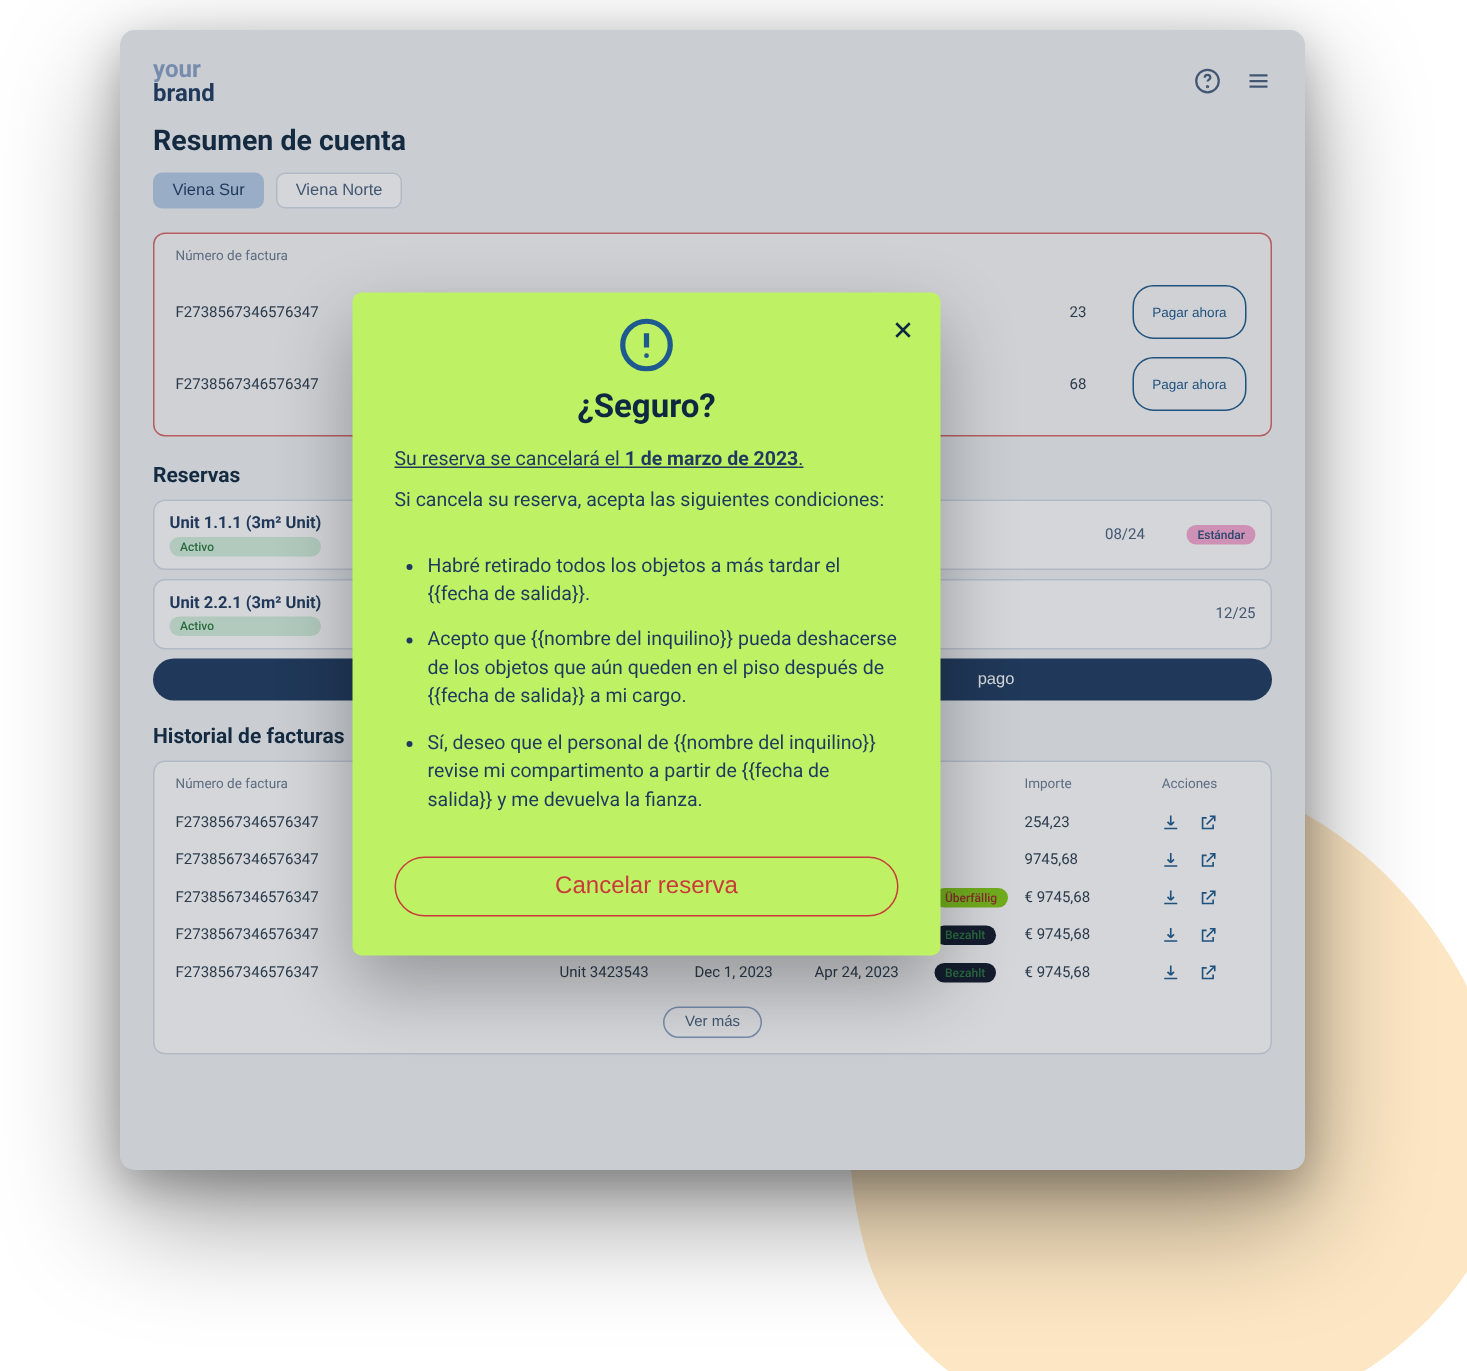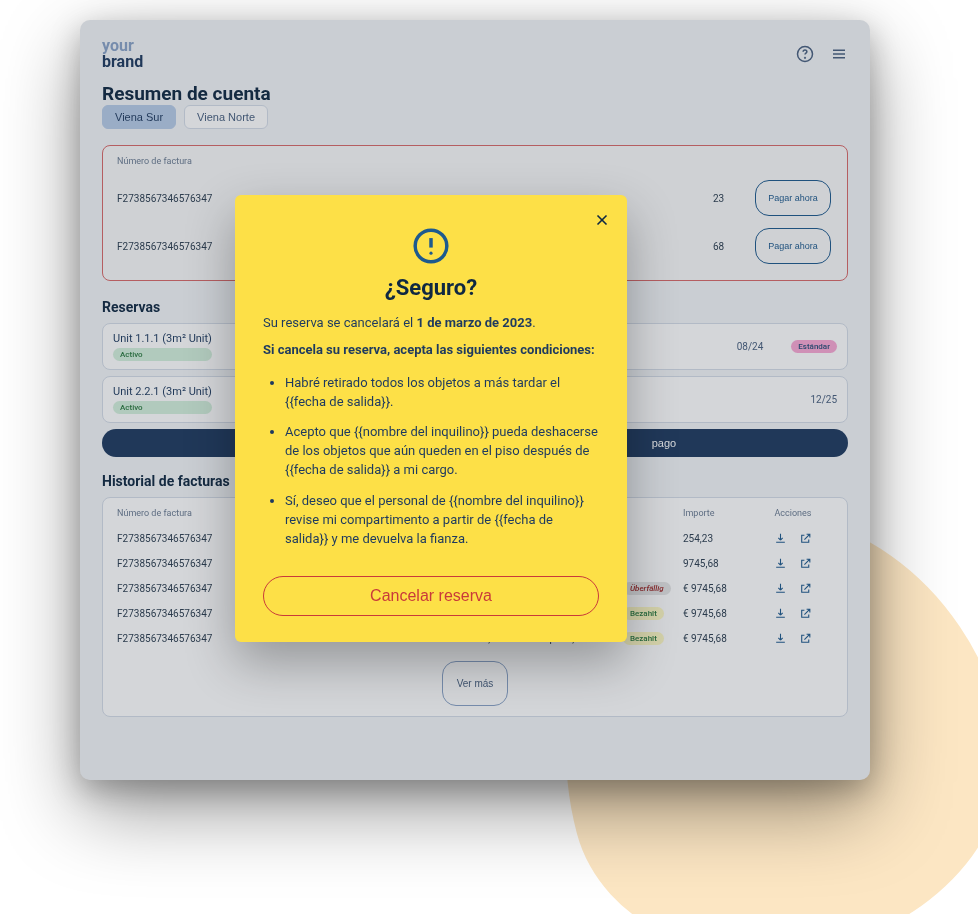--- a/index.html
+++ b/index.html
@@ -62,20 +62,21 @@
       cursor: pointer;
       display: flex;
       align-items: center;
       justify-content: center;
       color: #4a6180;
     }
     h1.page-title {
       font-size: 19px;
       font-weight: 700;
       color: #0f2842;
+      margin-bottom: 10px;
     }
     .tabs {
       display: flex;
       gap: 8px;
       margin-bottom: 16px;
     }
     .tab {
       padding: 5px 12px;
       border-radius: 6px;
       font-size: 11px;
@@ -139,32 +140,32 @@
       border: 1px solid #d5dde8;
       border-radius: 8px;
       padding: 8px 10px;
       margin-bottom: 6px;
       background: #fff;
       display: flex;
       align-items: center;
       justify-content: space-between;
     }
     .unit-left { display: flex; flex-direction: column; gap: 3px; }
-    .unit-name { font-size: 11px; font-weight: 400; color: #1e3a5f; }
+    .unit-name { font-size: 11px; font-weight: 700; color: #1e3a5f; }
     .badge {
       display: inline-block;
       font-size: 8px;
       padding: 2px 7px;
       border-radius: 8px;
       font-weight: 500;
     }
     .badge-active { background: #d4f0dc; color: #2a7a3f; }
     .badge-std { background: #f9a8d4; color: #2a4f7a; }
-    .badge-over { background: #e5e5e5; color: #a02a2a; font-style: italic; }
-    .badge-paid { background: #fef9c3; color: #2a7a3f; }
+    .badge-over { background: #84cc16; color: #a02a2a; }
+    .badge-paid { background: #0f172a; color: #2a7a3f; }
     .unit-right { display: flex; align-items: center; gap: 28px; }
     .unit-date { font-size: 10px; color: #4a6180; }
     .bigbtn {
       background: #1e3a5f;
       color: #fff;
       border: none;
       border-radius: 18px;
       padding: 8px 0;
       width: 100%;
       font-size: 11px;
@@ -183,44 +184,44 @@
       background: #fff;
     }
     .action-icons { display: flex; gap: 12px; justify-content: center; color: #1e5a8e; }
     .ver-mas {
       margin: 10px auto 0;
       display: block;
       border: 1px solid #8aa3c7;
       color: #4a6180;
       background: transparent;
       border-radius: 14px;
-      padding: 16px 14px;
+      padding: 4px 14px;
       font-size: 10px;
       cursor: pointer;
     }
     
     .overlay {
       position: absolute;
       inset: 0;
       background: rgba(40,50,65,0.2);
       display: flex;
       align-items: flex-start;
       justify-content: center;
       z-index: 5;
       padding-top: 180px;
     }
     .modal {
       position: absolute;
       top: 195px;
       left: 235px;
       width: 392px;
-      background: #fde047;
+      background: #bef264;
       border-radius: 6px;
       box-shadow: 0 20px 50px rgba(0,0,0,0.3);
-      padding: 24px 28px 26px;
+      padding: 8px 28px 26px;
       z-index: 10;
     }
     .modal-close {
       position: absolute;
       top: 16px;
       right: 16px;
       background: none;
       border: none;
       cursor: pointer;
       color: #1e3a5f;
@@ -232,23 +233,23 @@
       margin-bottom: 10px;
     }
     .modal-title {
       text-align: center;
       font-size: 22px;
       font-weight: 700;
       color: #0f2842;
       margin-bottom: 14px;
     }
     .modal-body { font-size: 13px; color: #1e3a5f; line-height: 1.45; }
-    .modal-body .intro { margin-bottom: 8px; }
+    .modal-body .intro { margin-bottom: 8px; text-decoration: underline; }
     .modal-body .intro strong { font-weight: 700; }
-    .modal-body .subhead { font-weight: 700; margin-bottom: 14px; }
+    .modal-body .subhead { font-weight: 400; margin-bottom: 25px; }
     .modal-body ul { list-style: disc; padding-left: 22px; }
     .modal-body li { margin-bottom: 12px; }
     .cancel-btn {
       width: 100%;
       margin-top: 16px;
       border: 1px solid #c93a3a;
       color: #c93a3a;
       background: transparent;
       border-radius: 22px;
       padding: 10px 0;

